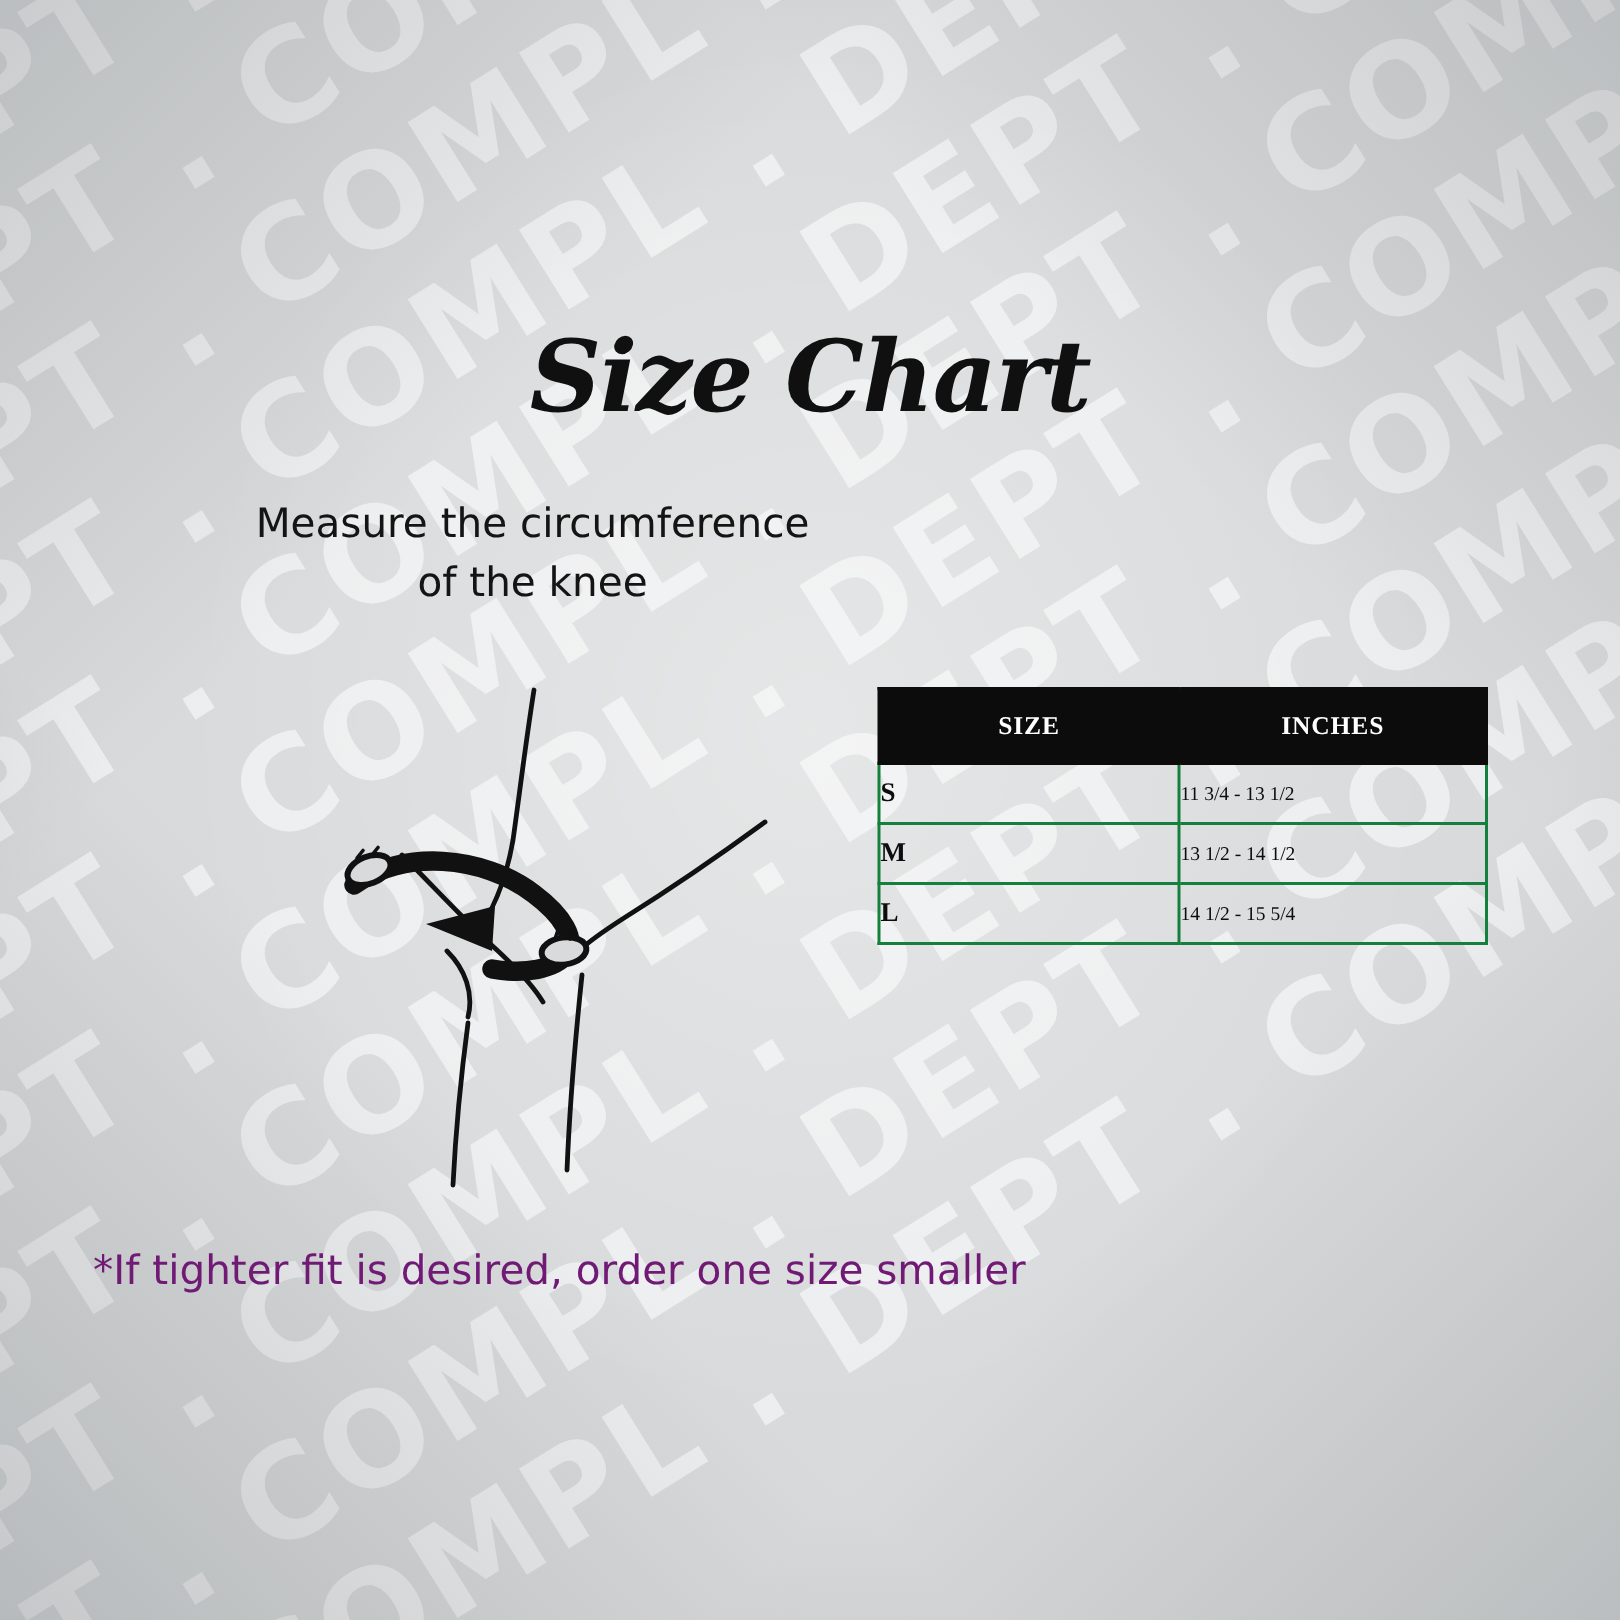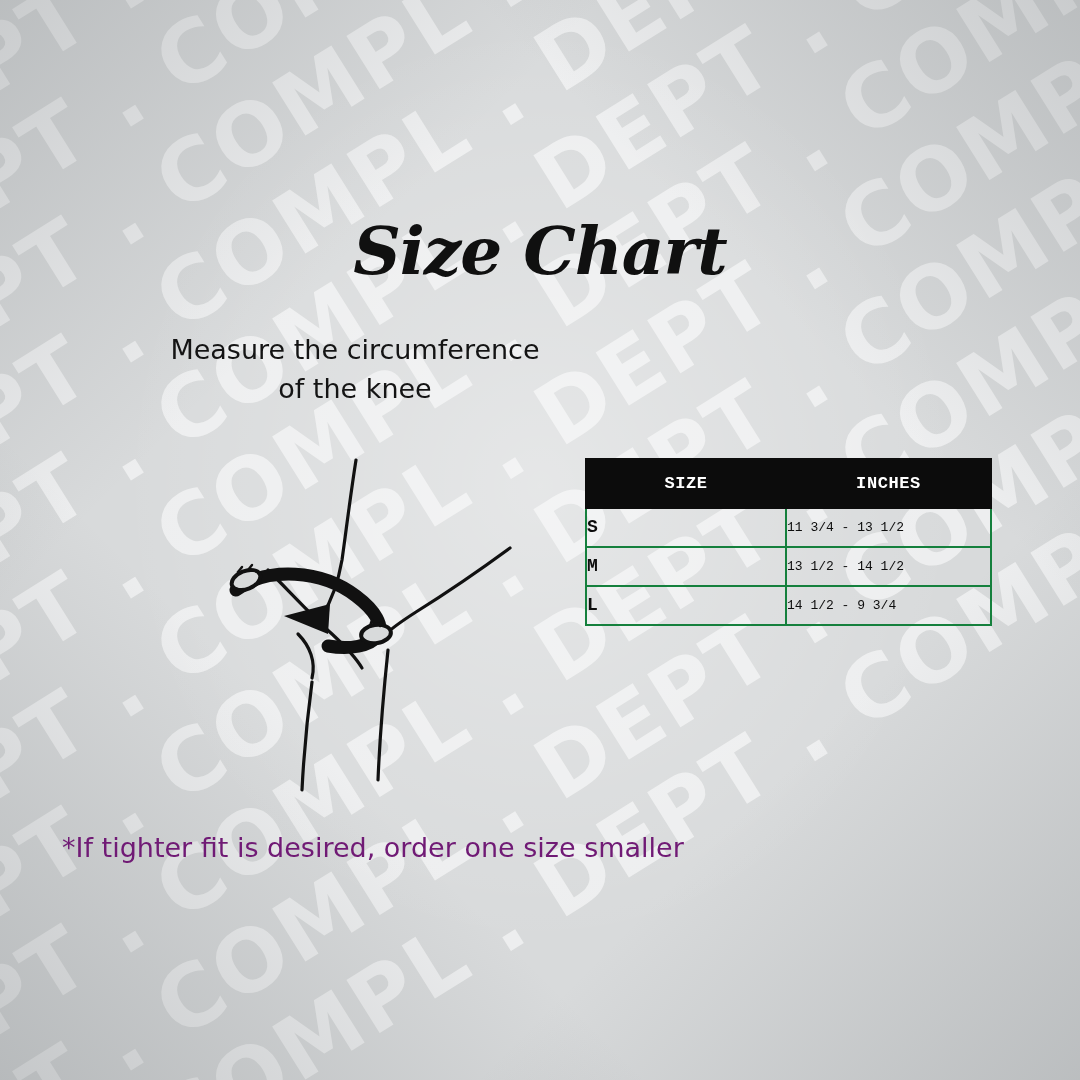--- a/index.html
+++ b/index.html
@@ -100,21 +100,21 @@
     position: absolute;
     top: 458px;
     left: 585px;
     width: 405px;
     border-collapse: collapse;
     table-layout: fixed;
   }
   #size-table th,
   #size-table td {
     border: 2px solid #15803d;
-    font-family: Liberation Mono, monospace;
+    font-family: Liberation Serif, serif;
   }
   #size-table thead th {
     background: #0c0c0c;
     color: #ffffff;
     font-size: 17px;
     font-weight: 700;
     letter-spacing: 0.6px;
     padding: 14px 0 14px;
     border-color: #0c0c0c;
   }
@@ -220,21 +220,21 @@
         <tr>
           <td class="size-cell">S</td>
           <td>11 3/4 - 13 1/2</td>
         </tr>
         <tr>
           <td class="size-cell">M</td>
           <td>13 1/2 - 14 1/2</td>
         </tr>
         <tr>
           <td class="size-cell">L</td>
-          <td>14 1/2 - 9 3/4</td>
+          <td>14 1/2 - 15 5/4</td>
         </tr>
       </tbody>
     </table>
 
     <div id="footnote">*If tighter fit is desired, order one size smaller</div>
 
   </div>
 </div>
 
 </body></html>

